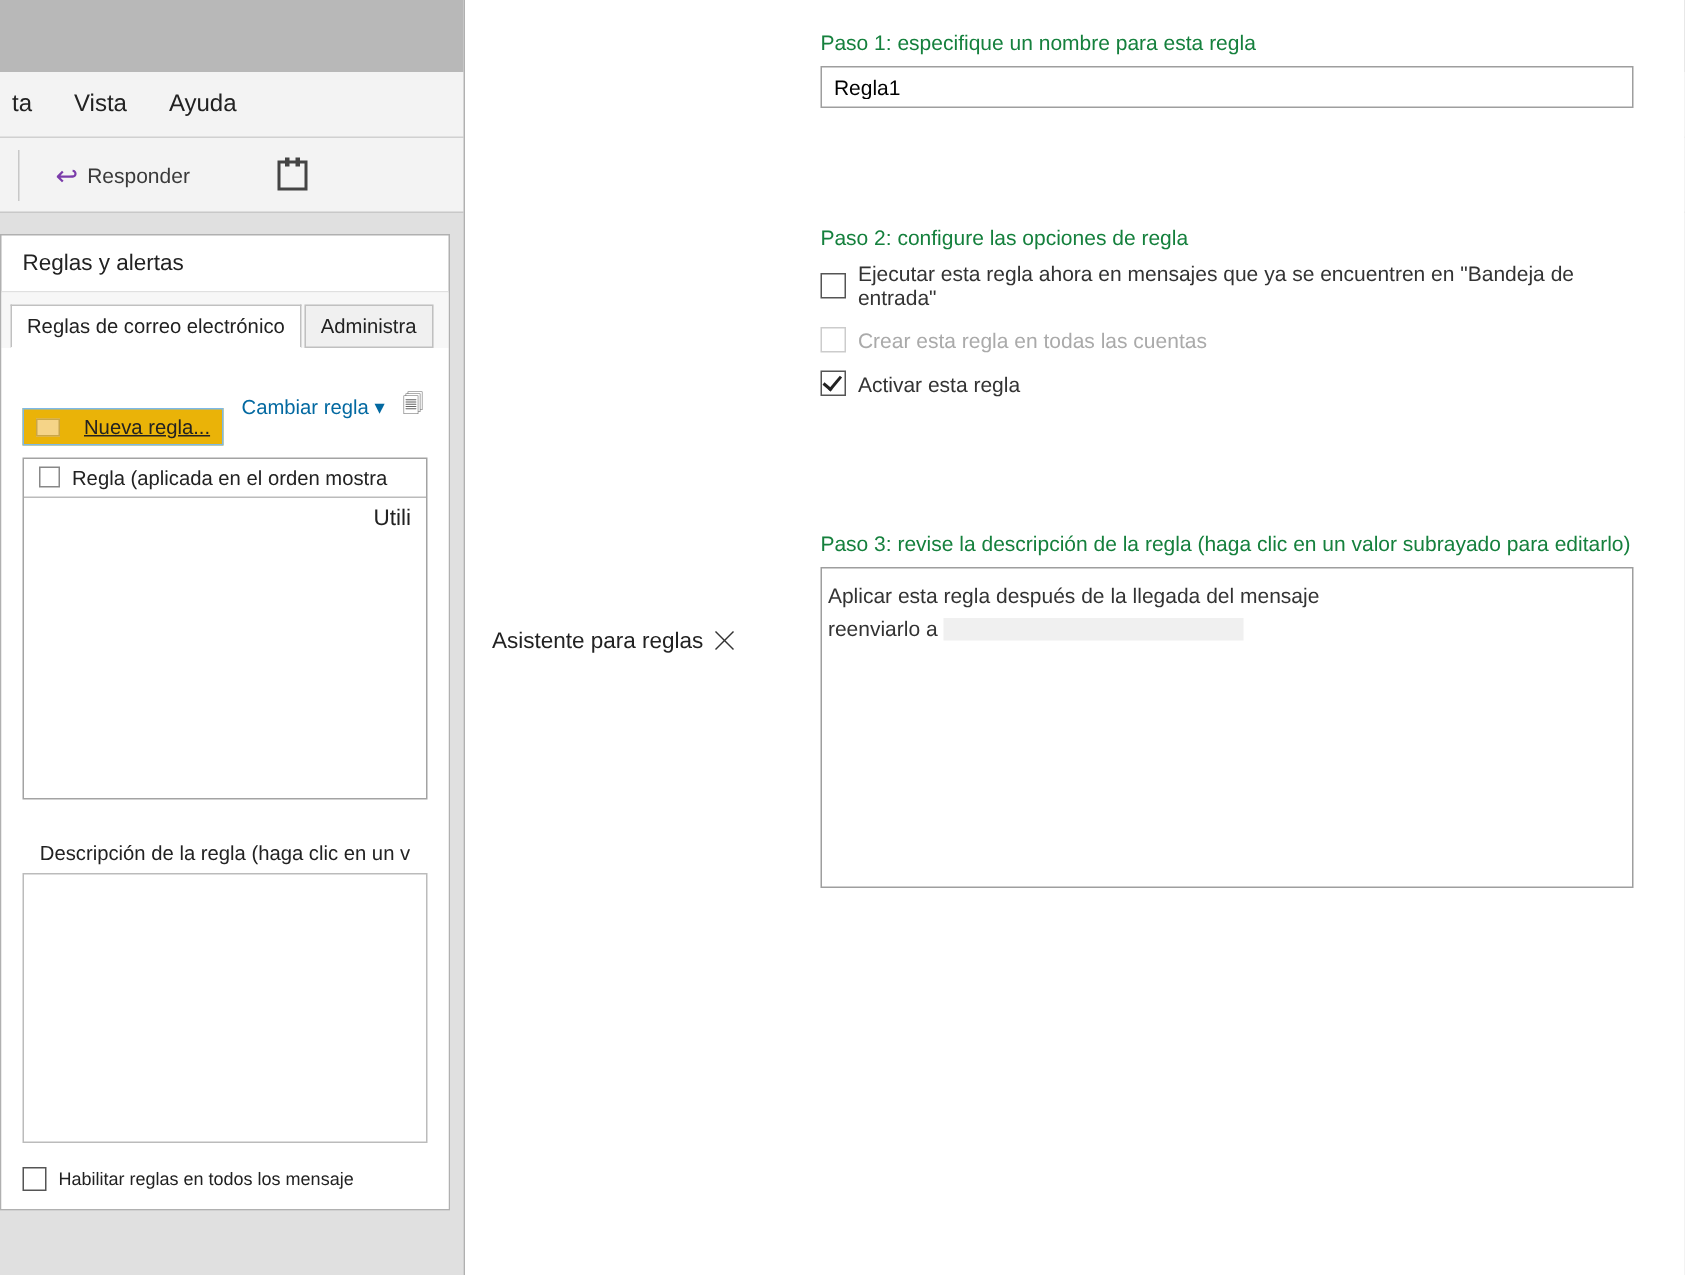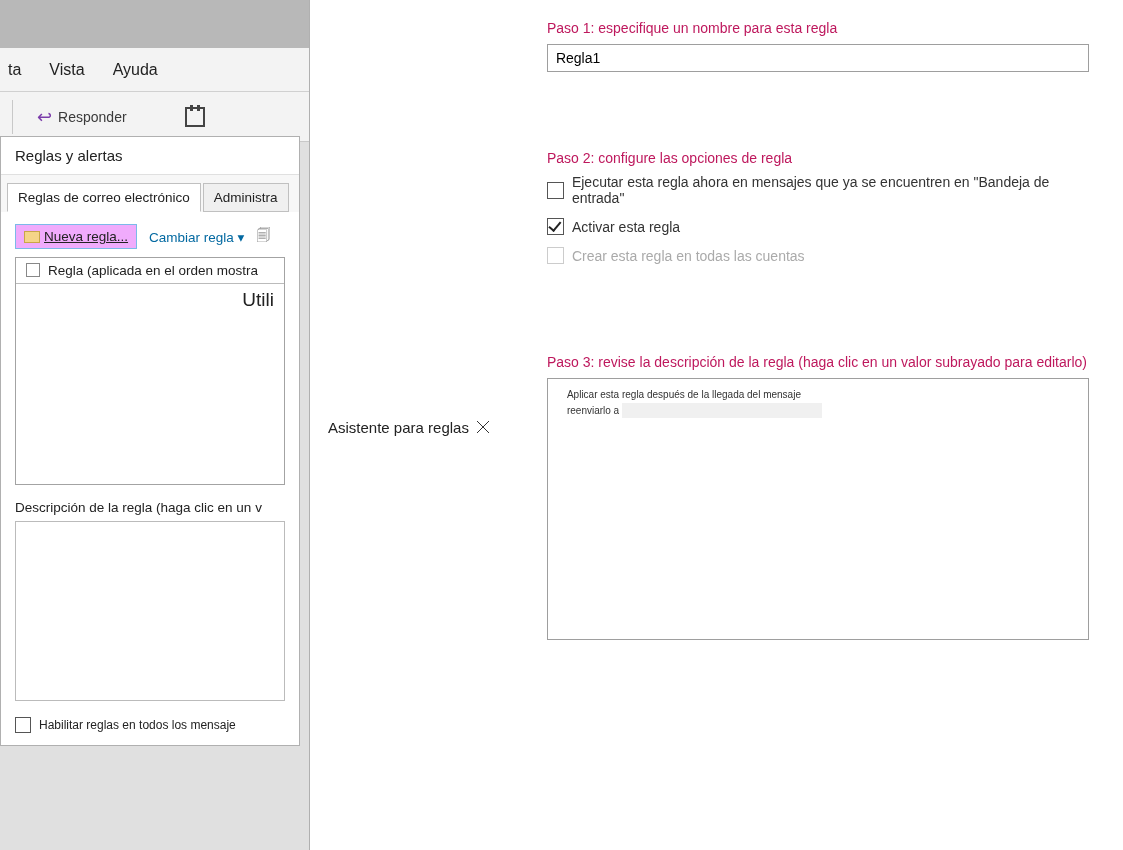--- a/index.html
+++ b/index.html
@@ -63,21 +63,21 @@
   }
   .cal-icon::before, .cal-icon::after {
     content:""; position:absolute; top:-4px;
     width:3px; height:6px; background:#444;
   }
   .cal-icon::before{ left:3px; }
   .cal-icon::after{ right:3px; }
   
   .rules-dialog {
     position: absolute;
-    top: 136px; left: 0;
+    top: 156px; left: 0;
     width: 300px;
     background: #fff;
     border: 1px solid #b0b0b0;
   }
   .rules-title {
     padding: 10px 14px;
     font-size: 15px;
     border-bottom: 1px solid #e0e0e0;
   }
   .rules-tabs {
@@ -101,25 +101,26 @@
   }
   .rules-body {
     padding: 12px 14px;
     background: #fff;
   }
   .rules-actbar {
     display: flex; align-items: center; gap: 6px;
     margin-bottom: 8px;
   }
   .new-rule-btn {
-    background: #f0abfc;
+    background: #eab308;
     border: 1px solid #7cb9e8;
     padding: 4px 8px;
-    display: flex; align-items: center; gap: 4px;
-    font-size: 13.5px;
+    display: flex; align-items: center; gap: 16px;
+    font-size: 13.5px;
+    margin-top: 28px;
   }
   .small-folder-icon {
     width: 16px; height: 12px;
     background: #f5d488;
     border: 1px solid #c9a648;
   }
   .change-rule {
     font-size: 13.5px;
     color: #0369a1;
     padding: 4px 6px;
@@ -133,25 +134,26 @@
     border-bottom: 1px solid #bbb;
     font-size: 13.5px;
     display: flex; gap: 8px;
   }
   .rules-list-header .cb {
     width: 14px; height: 14px; border:1px solid #888;
   }
   .rules-list-body {
     padding: 5px 10px;
     text-align: right;
-    font-size: 19px;
+    font-size: 15px;
   }
   .desc-label {
-    margin-top: 15px;
-    font-size: 13.5px;
+    margin-top: 28px;
+    font-size: 13.5px;
+    text-align: center;
   }
   .desc-box {
     margin-top: 6px;
     border: 1px solid #bbb;
     height: 180px;
   }
   .enable-row {
     display: flex; align-items: center; gap: 8px;
     margin-top: 16px;
     font-size: 12px;
@@ -191,21 +193,21 @@
     overflow-y: auto;
     font-size: 14px;
     color: #333;
   }
   .wiz-line {
     margin-bottom: 80px;
     color: #333;
   }
   .step-label {
     margin-bottom: 8px;
-    color: #be185d;
+    color: #15803d;
   }
   .name-input {
     width: 100%;
     padding: 5px 8px;
     border: 1px solid #9e9e9e;
     font-size: 14px;
     font-family: inherit;
     margin-bottom: 78px;
   }
   .check-row {
@@ -227,25 +229,25 @@
   }
   .check-row.disabled {
     color: #aaa;
   }
   .check-row.disabled .check-box {
     border-color: #ccc;
   }
   .gap-block { height: 78px; }
   .desc-box2 {
     width: 100%;
-    height: 262px;
+    height: 214px;
     border: 1px solid #9e9e9e;
-    padding: 8px 19px;
+    padding: 8px 4px;
     margin-top: 6px;
-    font-size: 10px;
+    font-size: 14px;
     line-height: 1.55;
     margin-bottom: 24px;
   }
   .desc-box2 .redact {
     display: inline-block;
     width: 200px;
     height: 15px;
     background: #f0f0f0;
     vertical-align: middle;
   }
@@ -338,27 +340,27 @@
   <div class="wiz-content">
 
     <div class="step-label">Paso 1: especifique un nombre para esta regla</div>
     <input class="name-input" type="text" value="Regla1" style="">
 
     <div class="step-label">Paso 2: configure las opciones de regla</div>
     <div class="check-row">
       <span class="check-box"></span>
       <span>Ejecutar esta regla ahora en mensajes que ya se encuentren en "Bandeja de entrada"</span>
     </div>
+    <div class="check-row disabled">
+      <span class="check-box"></span>
+      <span>Crear esta regla en todas las cuentas</span>
+    </div>
     <div class="check-row">
       <span class="check-box checked"></span>
       <span>Activar esta regla</span>
-    </div>
-    <div class="check-row disabled">
-      <span class="check-box"></span>
-      <span>Crear esta regla en todas las cuentas</span>
     </div>
 
     <div class="gap-block"></div>
 
     <div class="step-label">Paso 3: revise la descripción de la regla (haga clic en un valor subrayado para editarlo)</div>
     <div class="desc-box2">
       <div>Aplicar esta regla después de la llegada del mensaje</div>
       <div>
         <span>reenviarlo a </span><span class="redact"></span>
       </div>

